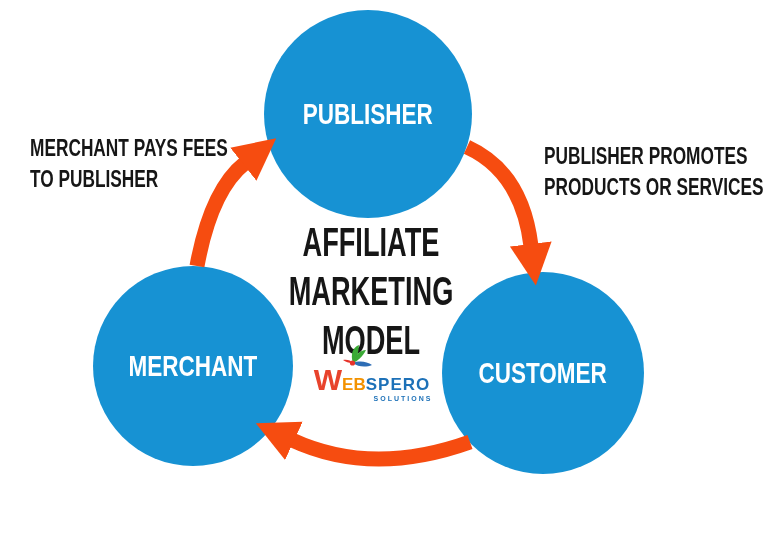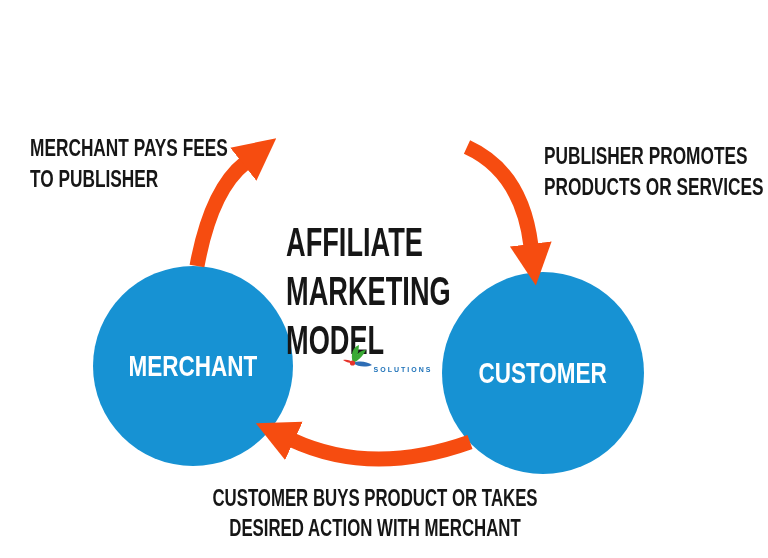--- a/index.html
+++ b/index.html
@@ -27,40 +27,43 @@
     font-size:24px; line-height:31px;
   }
   .caption .line { display:block; transform:scaleX(0.72); transform-origin:0 50%; white-space:nowrap; }
   .caption-left  { left:30px;  top:132px; }
   .caption-right { left:544px; top:140px; }
   .caption-bottom { left:0; top:483px; width:750px; text-align:center; line-height:30px; }
   .caption-bottom .line { transform-origin:50% 50%; transform:scaleX(0.70); }
   
   .title {
     position:absolute; left:246px; top:218px; width:250px; z-index:3;
-    color:#161616; font-weight:bold; font-size:40px; line-height:49px; text-align:left;
+    color:#161616; font-weight:bold; font-size:40px; line-height:49px; text-align:center;
   }
   .title .line { display:block; transform:scaleX(0.68); transform-origin:50% 50%; white-space:nowrap; }
   
   .logo { position:absolute; left:252px; top:344px; width:240px; z-index:3; text-align:center; }
   .logo .bird { display:block; margin:0 auto -4px auto; position:relative; left:-14px; }
   .logo .logo-text { display:block; white-space:nowrap; line-height:28px; }
   .logo .w     { font-size:30px; font-weight:bold; color:#e8432c; }
   .logo .eb    { font-size:17px; font-weight:bold; color:#f39200; }
   .logo .spero { font-size:17px; font-weight:bold; color:#1d71b8; letter-spacing:1px; }
   .logo .tagline {
     display:block; font-size:7px; font-weight:bold; letter-spacing:2px;
     color:#1d71b8; padding-left:62px; margin-top:-4px;
   }
 </style>
 </head>
 <body>
 
 <div class="canvas">
 
+  <div class="node node-publisher">
+    <span class="node-label">PUBLISHER</span>
+  </div>
   <div class="node node-customer">
     <span class="node-label">CUSTOMER</span>
   </div>
   <div class="node node-merchant">
     <span class="node-label">MERCHANT</span>
   </div>
 
   <svg class="arrows" width="768" height="558" viewBox="0 0 768 558">
     <defs>
       <marker id="ah" viewBox="0 0 10 10" refX="0.5" refY="5" markerWidth="2.8" markerHeight="3.1" orient="auto">
@@ -73,35 +76,34 @@
   </svg>
 
   <div class="caption caption-left">
     <span class="line">MERCHANT PAYS FEES</span>
     <span class="line">TO PUBLISHER</span>
   </div>
   <div class="caption caption-right">
     <span class="line">PUBLISHER PROMOTES</span>
     <span class="line">PRODUCTS OR SERVICES</span>
   </div>
-  <div class="caption caption-bottom">
-    <span class="line">CUSTOMER BUYS PRODUCT OR TAKES</span>
-    <span class="line">DESIRED ACTION WITH MERCHANT</span>
-  </div>
 
   <div class="title">
     <span class="line">AFFILIATE</span>
     <span class="line">MARKETING</span>
     <span class="line">MODEL</span>
   </div>
 
   <div class="logo">
     <svg class="bird" width="32" height="26" viewBox="0 0 32 26">
       <path d="M11 19 C 9 16, 4 15, 1 16 C 4 18, 8 19.5, 11 19 Z" fill="#e6332a"></path>
       <path d="M11 19 C 8 10, 11 3, 17 1 C 16.5 8, 15 15, 11 19 Z" fill="#3aaa35"></path>
       <path d="M11 19 C 13 11, 18 6, 24 6 C 21 12, 16 17, 11 19 Z" fill="#3aaa35"></path>
       <path d="M11 19 C 17 16.5, 25 17.5, 30 21 C 24 23.5, 16 23, 11 19 Z" fill="#2d6db5"></path>
       <circle cx="10.5" cy="19" r="2.6" fill="#e6332a"></circle>
     </svg>
+    <span class="logo-text">
+      <span class="w">W</span><span class="eb">EB</span><span class="spero">SPERO</span>
+    </span>
     <span class="tagline">SOLUTIONS</span>
   </div>
 
 </div>
 
 </body></html>

